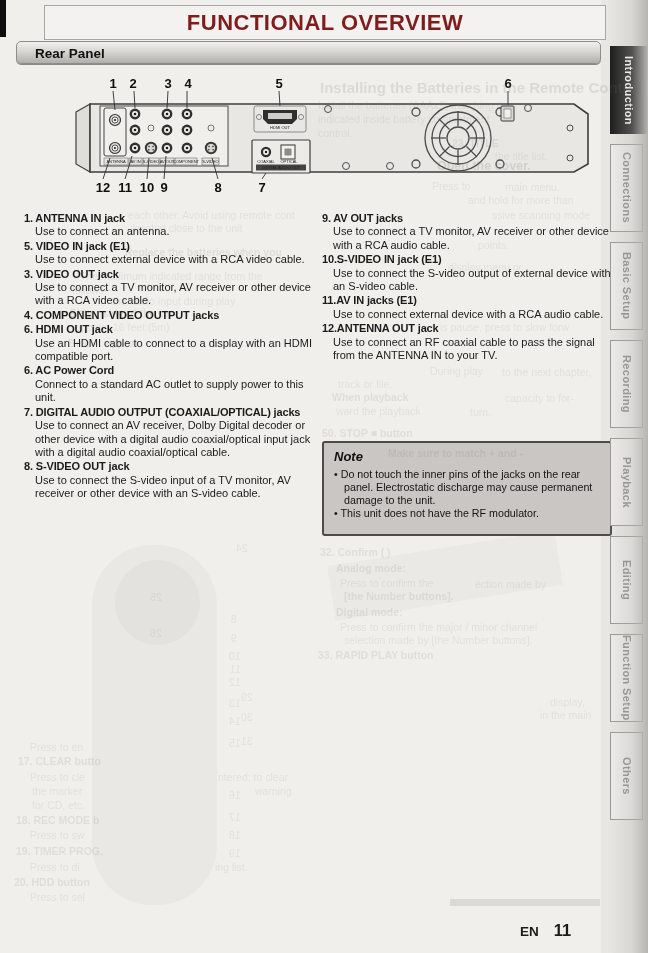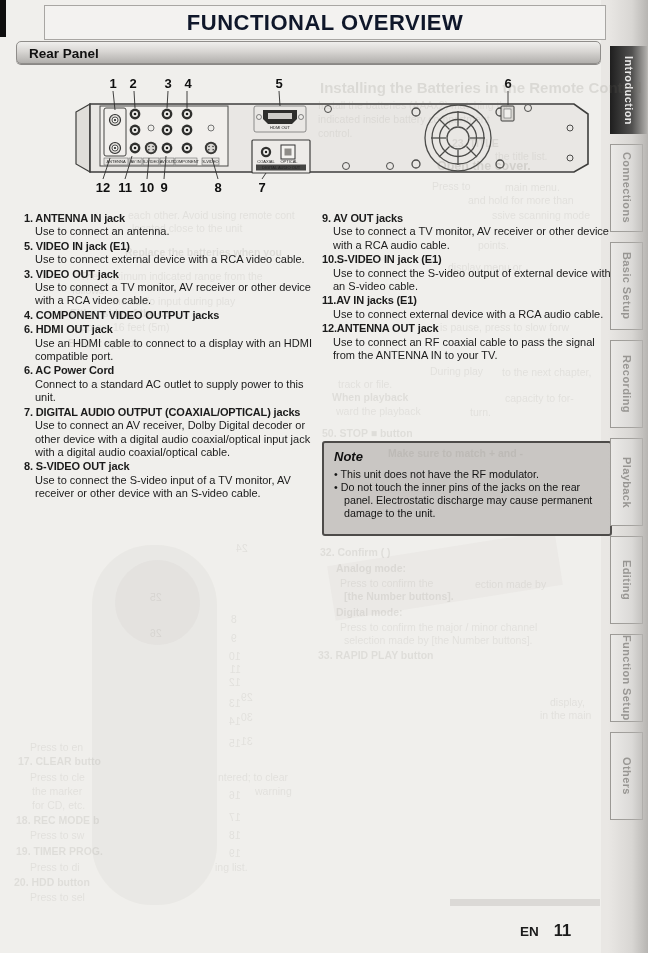--- a/index.html
+++ b/index.html
@@ -7,26 +7,26 @@
         font-family:"Liberation Sans",sans-serif;color:#1b1b1b;}
   
   .corner-mark{position:absolute;left:0;top:0;width:6px;height:37px;background:#0e0e0e;}
   .side-bg{position:absolute;left:601px;top:0;width:47px;height:953px;background:#e9e7e4;}
   .right-shade{position:absolute;right:0;top:0;width:40px;height:953px;
         background:linear-gradient(90deg,rgba(190,188,185,0) 0%,rgba(185,183,180,.35) 60%,#b7b5b2 100%);}
   .scan-strip{position:absolute;left:450px;top:899px;width:150px;height:7px;background:#dbd9d6;}
   
   .title-box{position:absolute;left:44px;top:5px;width:560px;height:33px;border:1.5px solid #a8a6a3;
         background:#f3f2f0;display:flex;align-items:center;justify-content:center;}
-  .title-box h1{margin:0;font-size:22px;font-weight:700;color:#0f172a;letter-spacing:.5px;}
+  .title-box h1{margin:0;font-size:22px;font-weight:700;color:#7f1d1d;letter-spacing:.5px;}
   
   .section-bar{position:absolute;left:16px;top:41px;width:585px;height:23px;border-radius:5px;
         background:linear-gradient(#f0efed,#d8d6d3 45%,#b1afac);border:1px solid #8f8d8a;
         box-shadow:0 1px 0 #8a8886;font-size:13.5px;font-weight:700;color:#111;
-        line-height:23px;padding-left:12px;box-sizing:border-box;}
+        line-height:23px;padding-left:18px;box-sizing:border-box;}
   
   .diagram{position:absolute;left:60px;top:68px;width:540px;height:142px;}
   .diagram text{font-family:"Liberation Sans",sans-serif;}
   .callout{font-size:13px;font-weight:700;fill:#0f0f0f;text-anchor:middle;}
   .plabel{font-size:4px;fill:#222;text-anchor:middle;}
   
   .col{position:absolute;width:296px;font-size:11px;line-height:13.4px;}
   .col-left{left:24px;top:212px;}
   .col-right{left:322px;top:212px;width:292px;}
   .jack-item{margin-bottom:1px;}
@@ -297,22 +297,22 @@
       <div class="jack-desc">Use to connect external device with a RCA audio cable.</div>
     </div>
     <div class="jack-item">
       <div class="jack-head">12.ANTENNA OUT jack</div>
       <div class="jack-desc">Use to connect an RF coaxial cable to pass the signal from the ANTENNA IN to your TV.</div>
     </div>
   </div>
 
   <div class="note-box">
     <div class="note-title">Note</div>
+    <div class="note-item">Do not touch the inner pins of the jacks on the rear panel. Electrostatic discharge may cause permanent damage to the unit.</div>
     <div class="note-item">This unit does not have the RF modulator.</div>
-    <div class="note-item">Do not touch the inner pins of the jacks on the rear panel. Electrostatic discharge may cause permanent damage to the unit.</div>
   </div>
 
   <div class="tab active" style="top:46px">
       <span>Introduction</span>
     </div>
   <div class="tab" style="top:144px">
       <span>Connections</span>
     </div>
   <div class="tab" style="top:242px">
       <span>Basic Setup</span>

